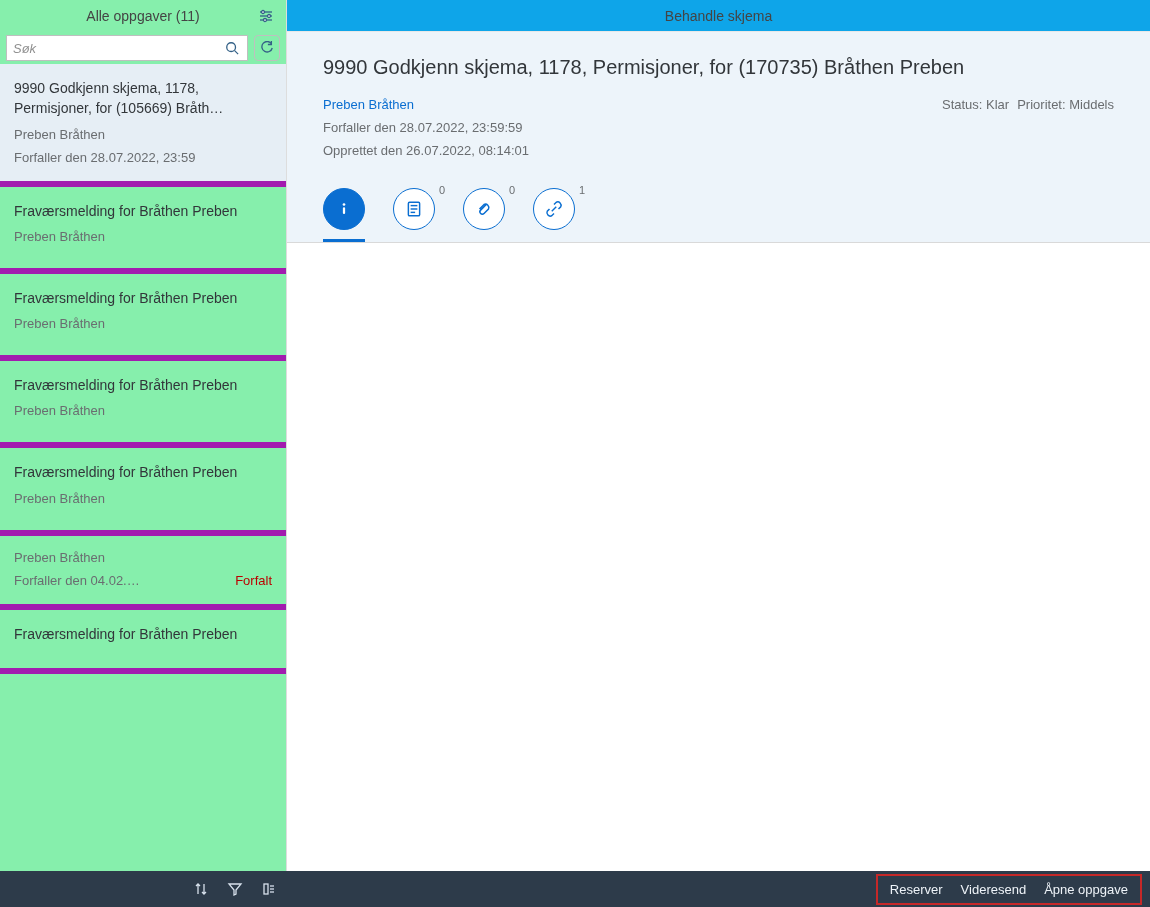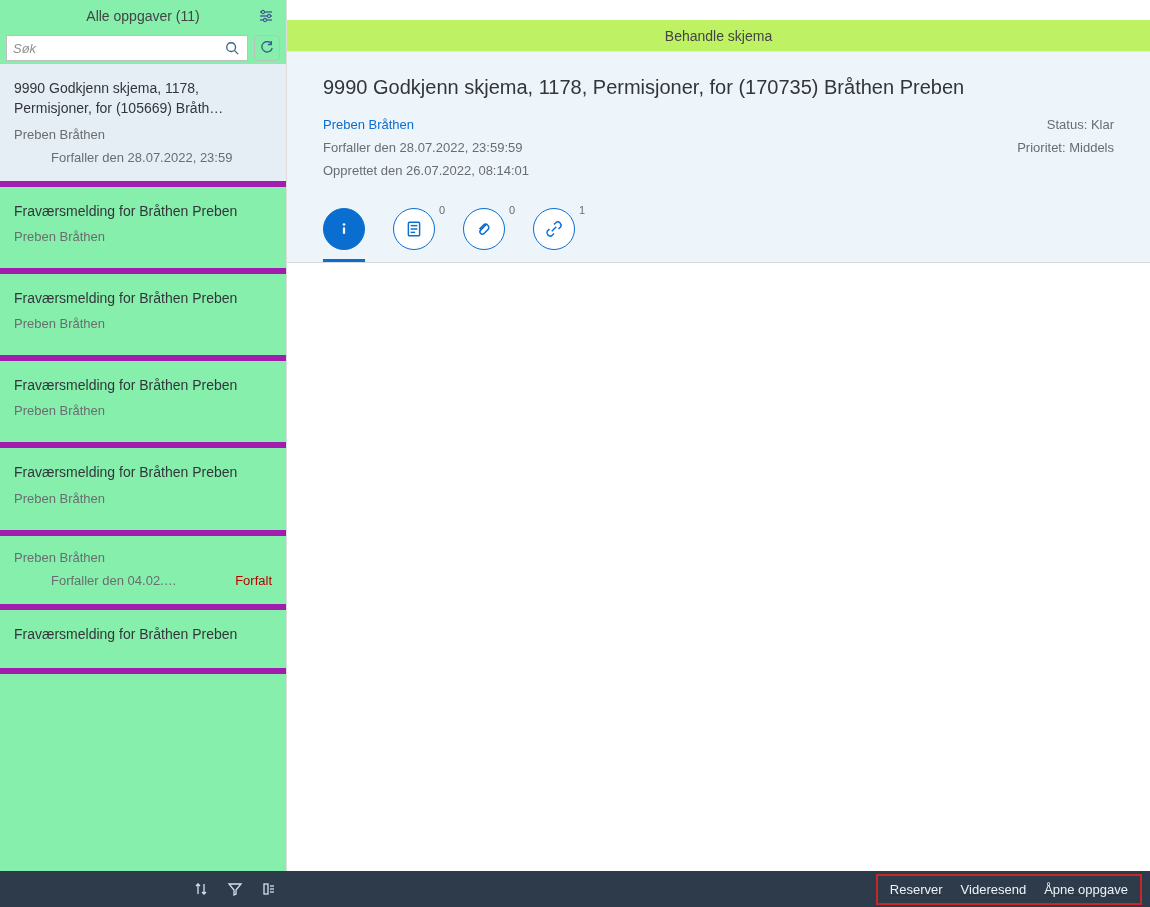--- a/index.html
+++ b/index.html
@@ -127,33 +127,31 @@
       margin-bottom: 8px;
     }
     .task-due-row {
       display: flex;
       justify-content: space-between;
       align-items: baseline;
     }
     .task-due {
       color: #6a6d70;
       font-size: 13px;
-      margin-left: 37px;
     }
     .task-overdue {
       color: #b00;
       font-size: 13px;
     }
     
     .main-panel {
       flex: 1;
       display: flex;
       flex-direction: column;
-      background: #bef264;
-      margin-top: 20px;
+      background: #0ea5e9;
     }
     .main-header {
       height: 32px;
       display: flex;
       align-items: center;
       justify-content: center;
       color: #444;
       font-size: 14px;
       border-bottom: 1px solid #e8e8e8;
     }
@@ -180,21 +178,20 @@
     }
     .meta-author-link {
       color: #0a6ed1;
       cursor: pointer;
     }
     .meta-line {
       color: #6a6d70;
     }
     .meta-right {
       display: flex;
-      flex-direction: column;
       gap: 8px;
       font-size: 13px;
       color: #6a6d70;
       text-align: right;
     }
     .tab-row {
       display: flex;
       gap: 28px;
       align-items: center;
       padding-bottom: 12px;
@@ -262,21 +259,20 @@
       align-items: center;
     }
     .main-footer {
       flex: 1;
       background: #2d3b4a;
       display: flex;
       align-items: center;
       justify-content: flex-end;
       padding: 0 8px;
       gap: 4px;
-      text-decoration: underline;
     }
     .footer-action-group {
       display: flex;
       gap: 2px;
       border: 2px solid #c62828;
       padding: 2px 4px;
     }
     .footer-btn {
       color: #eef3f8;
       font-size: 13px;

